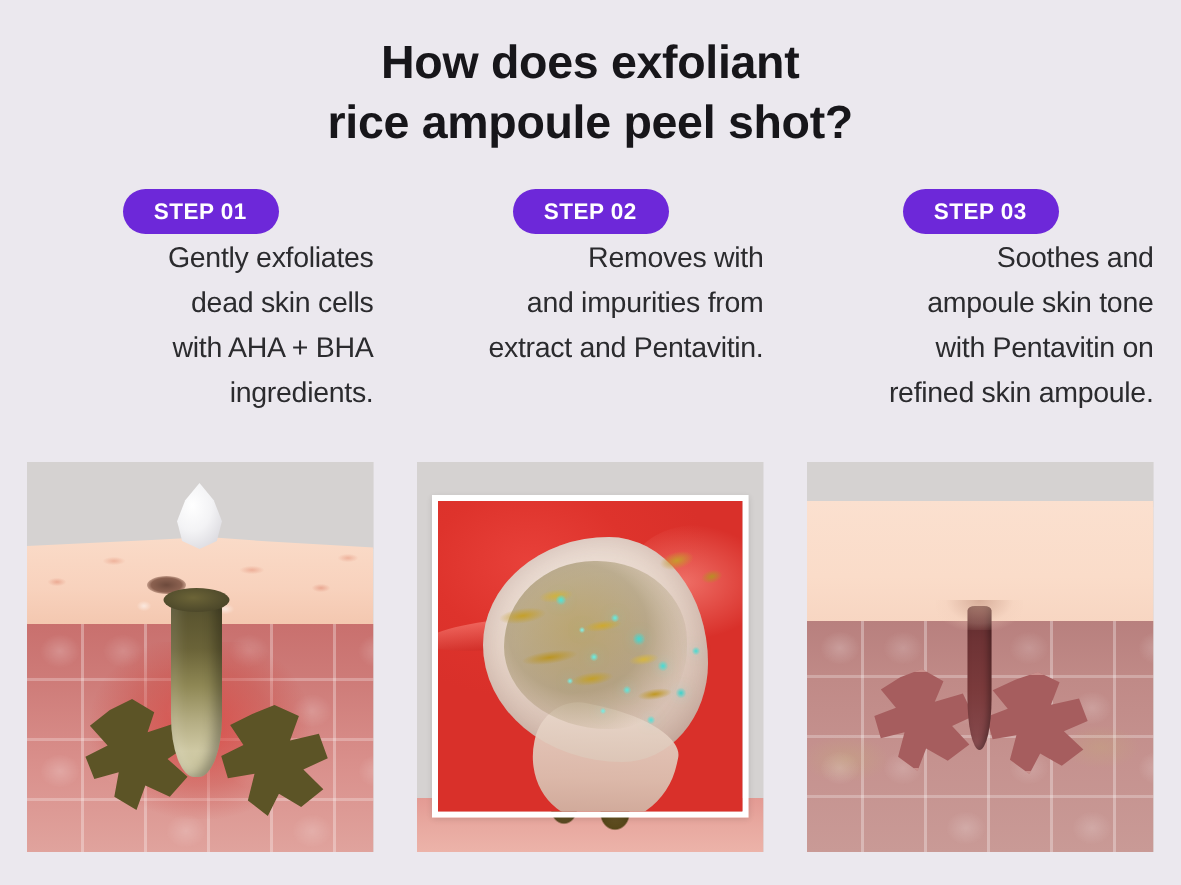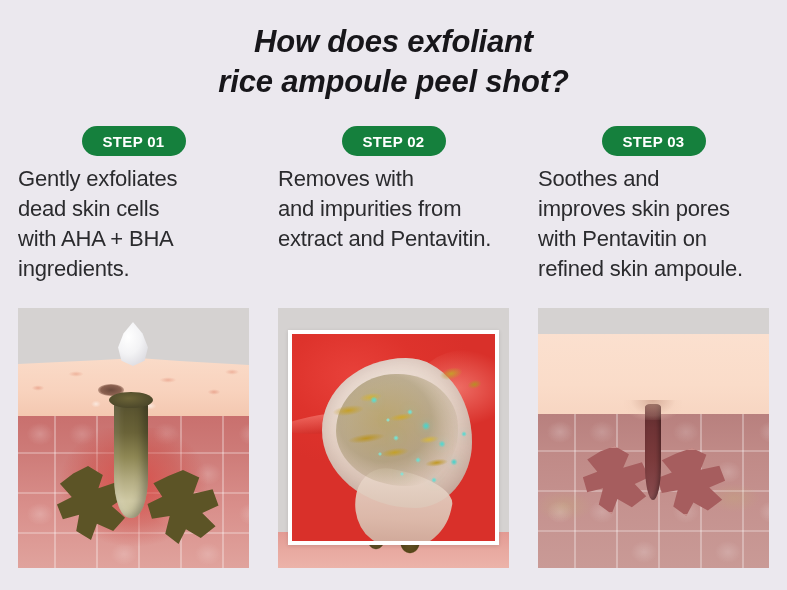--- a/index.html
+++ b/index.html
@@ -29,21 +29,21 @@
     top: 22px;
     left: 0;
     width: 787px;
     text-align: center;
     color: #17161a;
     font-size: 31px;
     font-weight: bold;
     line-height: 40px;
     letter-spacing: -0.2px;
   }
-  .title-line { display: block; font-style: italic; }
+  .title-line { display: block; }
 
   
   .columns {
     position: absolute;
     top: 126px;
     left: 0;
     width: 787px;
     display: flex;
     justify-content: space-between;
     padding: 0 18px;
@@ -57,35 +57,35 @@
 
   
   .badge {
     display: inline-flex;
     align-items: center;
     justify-content: center;
     min-width: 104px;
     height: 30px;
     padding: 0 18px;
     border-radius: 15px;
-    background: #15803d;
+    background: #6d28d9;
     color: #ffffff;
     font-size: 15px;
     font-weight: bold;
     letter-spacing: 0.3px;
     white-space: nowrap;
   }
 
   
   .caption {
-    margin-top: 8px;
+    margin-top: 2px;
     width: 231px;
-    text-align: left;
+    text-align: right;
     color: #2b2b2e;
-    font-size: 22px;
+    font-size: 19px;
     line-height: 30px;
     letter-spacing: -0.2px;
   }
   .caption-line { display: block; white-space: nowrap; }
 
   
   .panels {
     position: absolute;
     top: 308px;
     left: 0;
@@ -378,21 +378,21 @@
         <span class="caption-line">Removes with</span>
         <span class="caption-line">and impurities from</span>
         <span class="caption-line">extract and Pentavitin.</span>
       </div>
     </div>
 
     <div class="col">
       <div class="badge">STEP 03</div>
       <div class="caption">
         <span class="caption-line">Soothes and</span>
-        <span class="caption-line">improves skin pores</span>
+        <span class="caption-line">ampoule skin tone</span>
         <span class="caption-line">with Pentavitin on</span>
         <span class="caption-line">refined skin ampoule.</span>
       </div>
     </div>
   </div>
 
   <div class="panels">
 
     <div class="panel p1">
       <div class="sky"></div>

